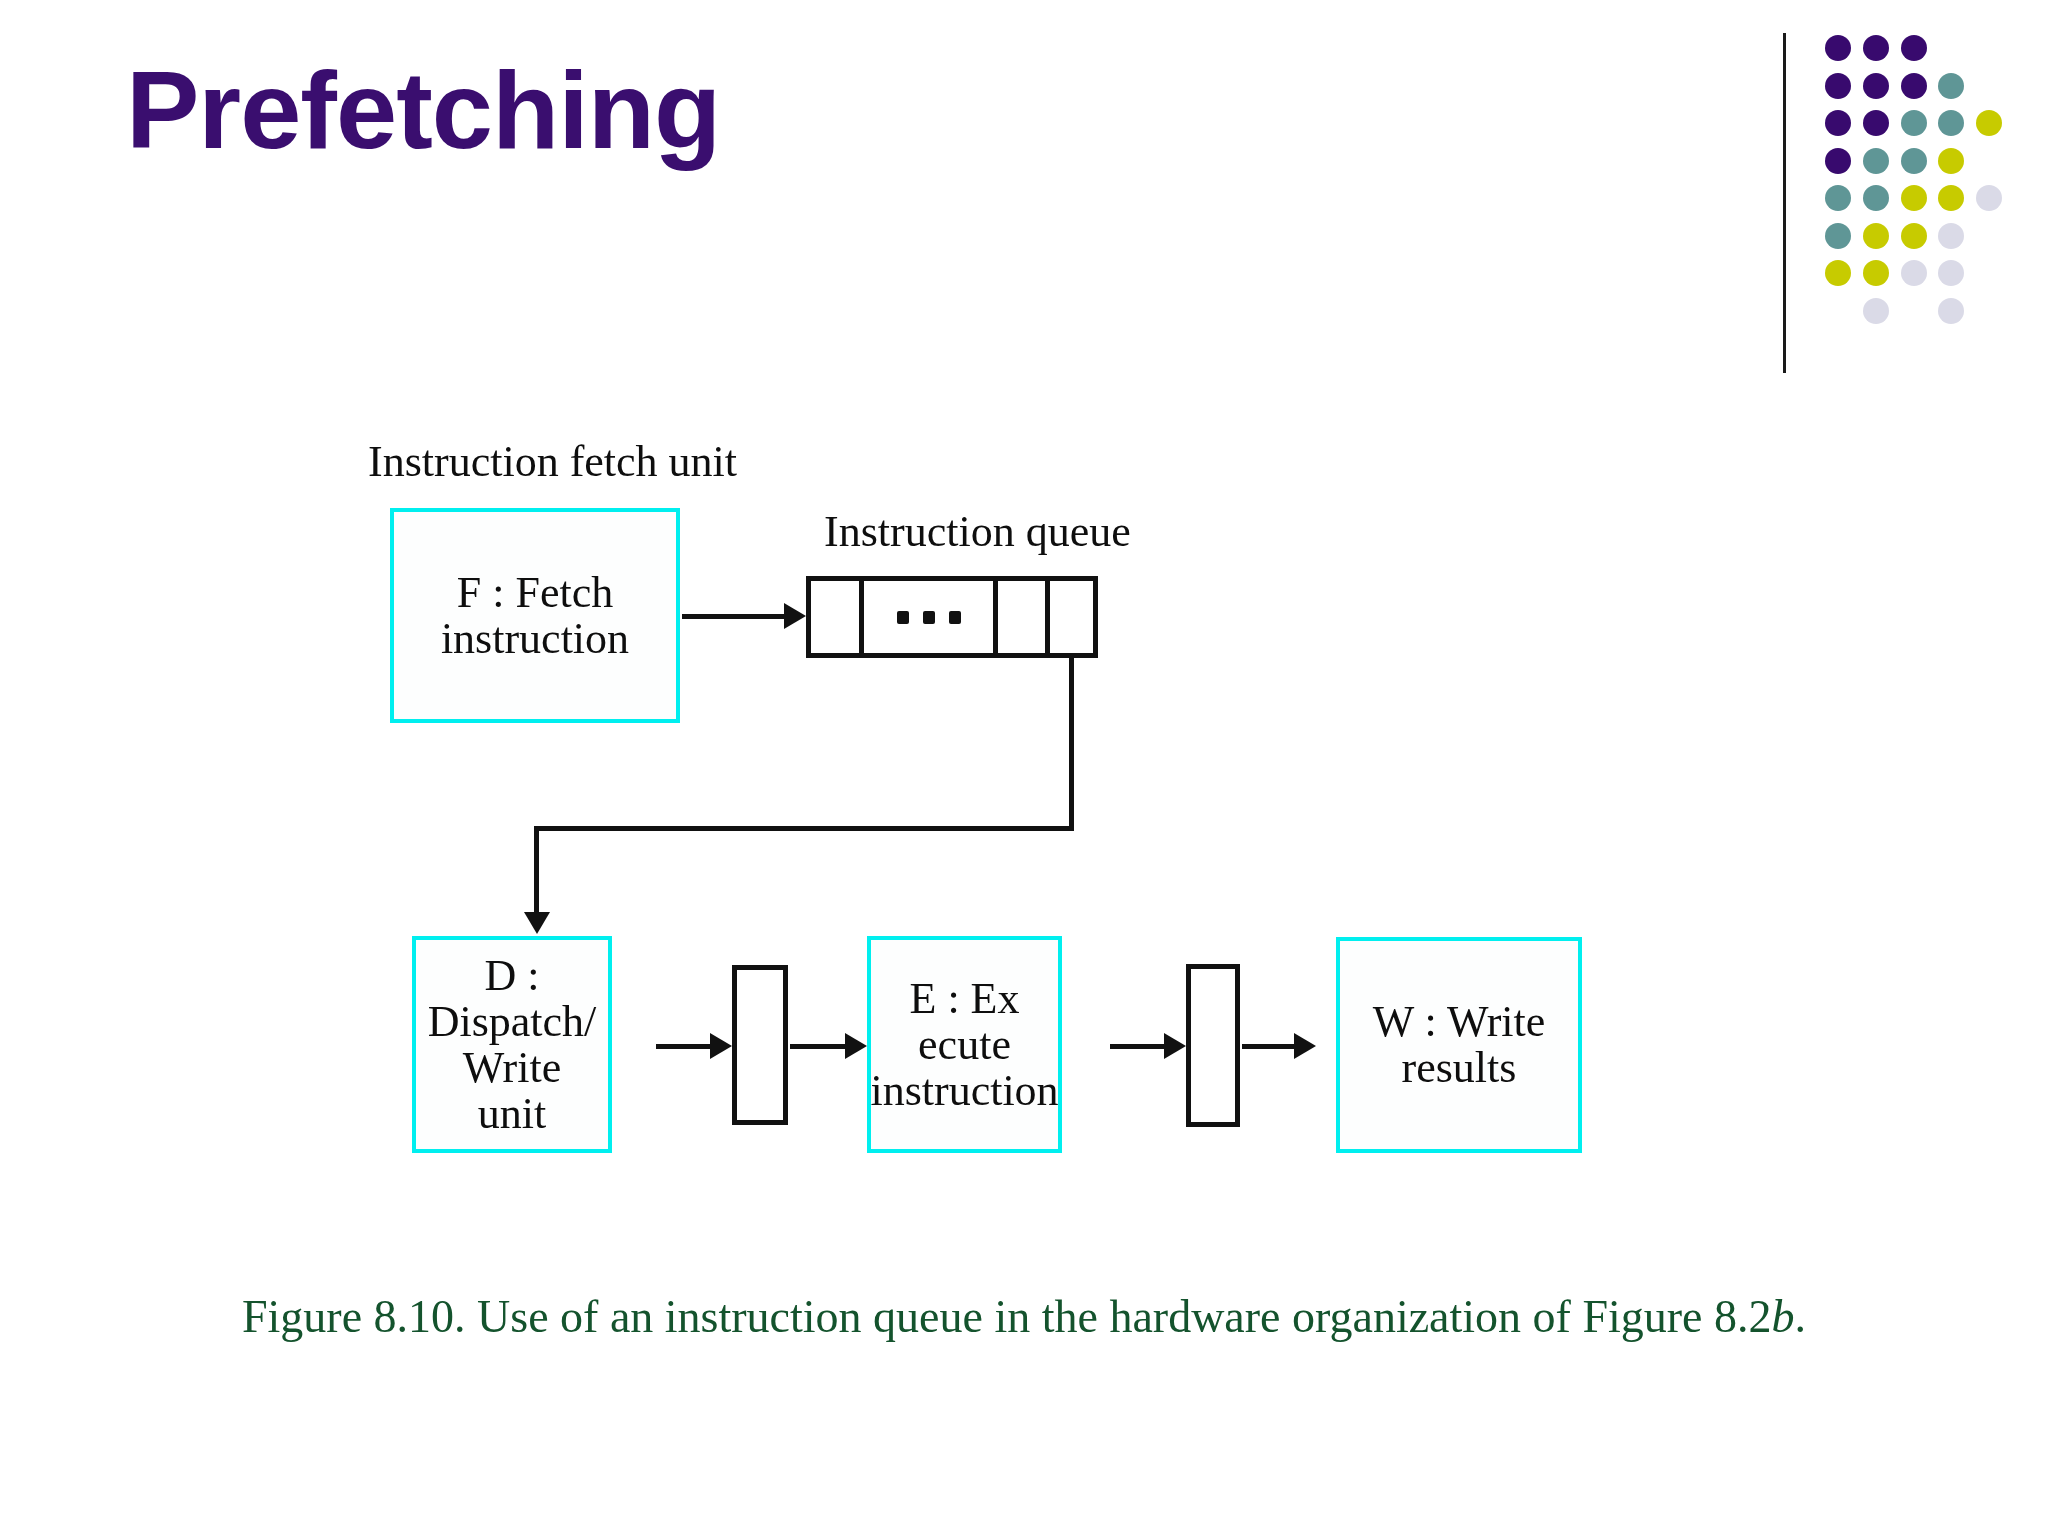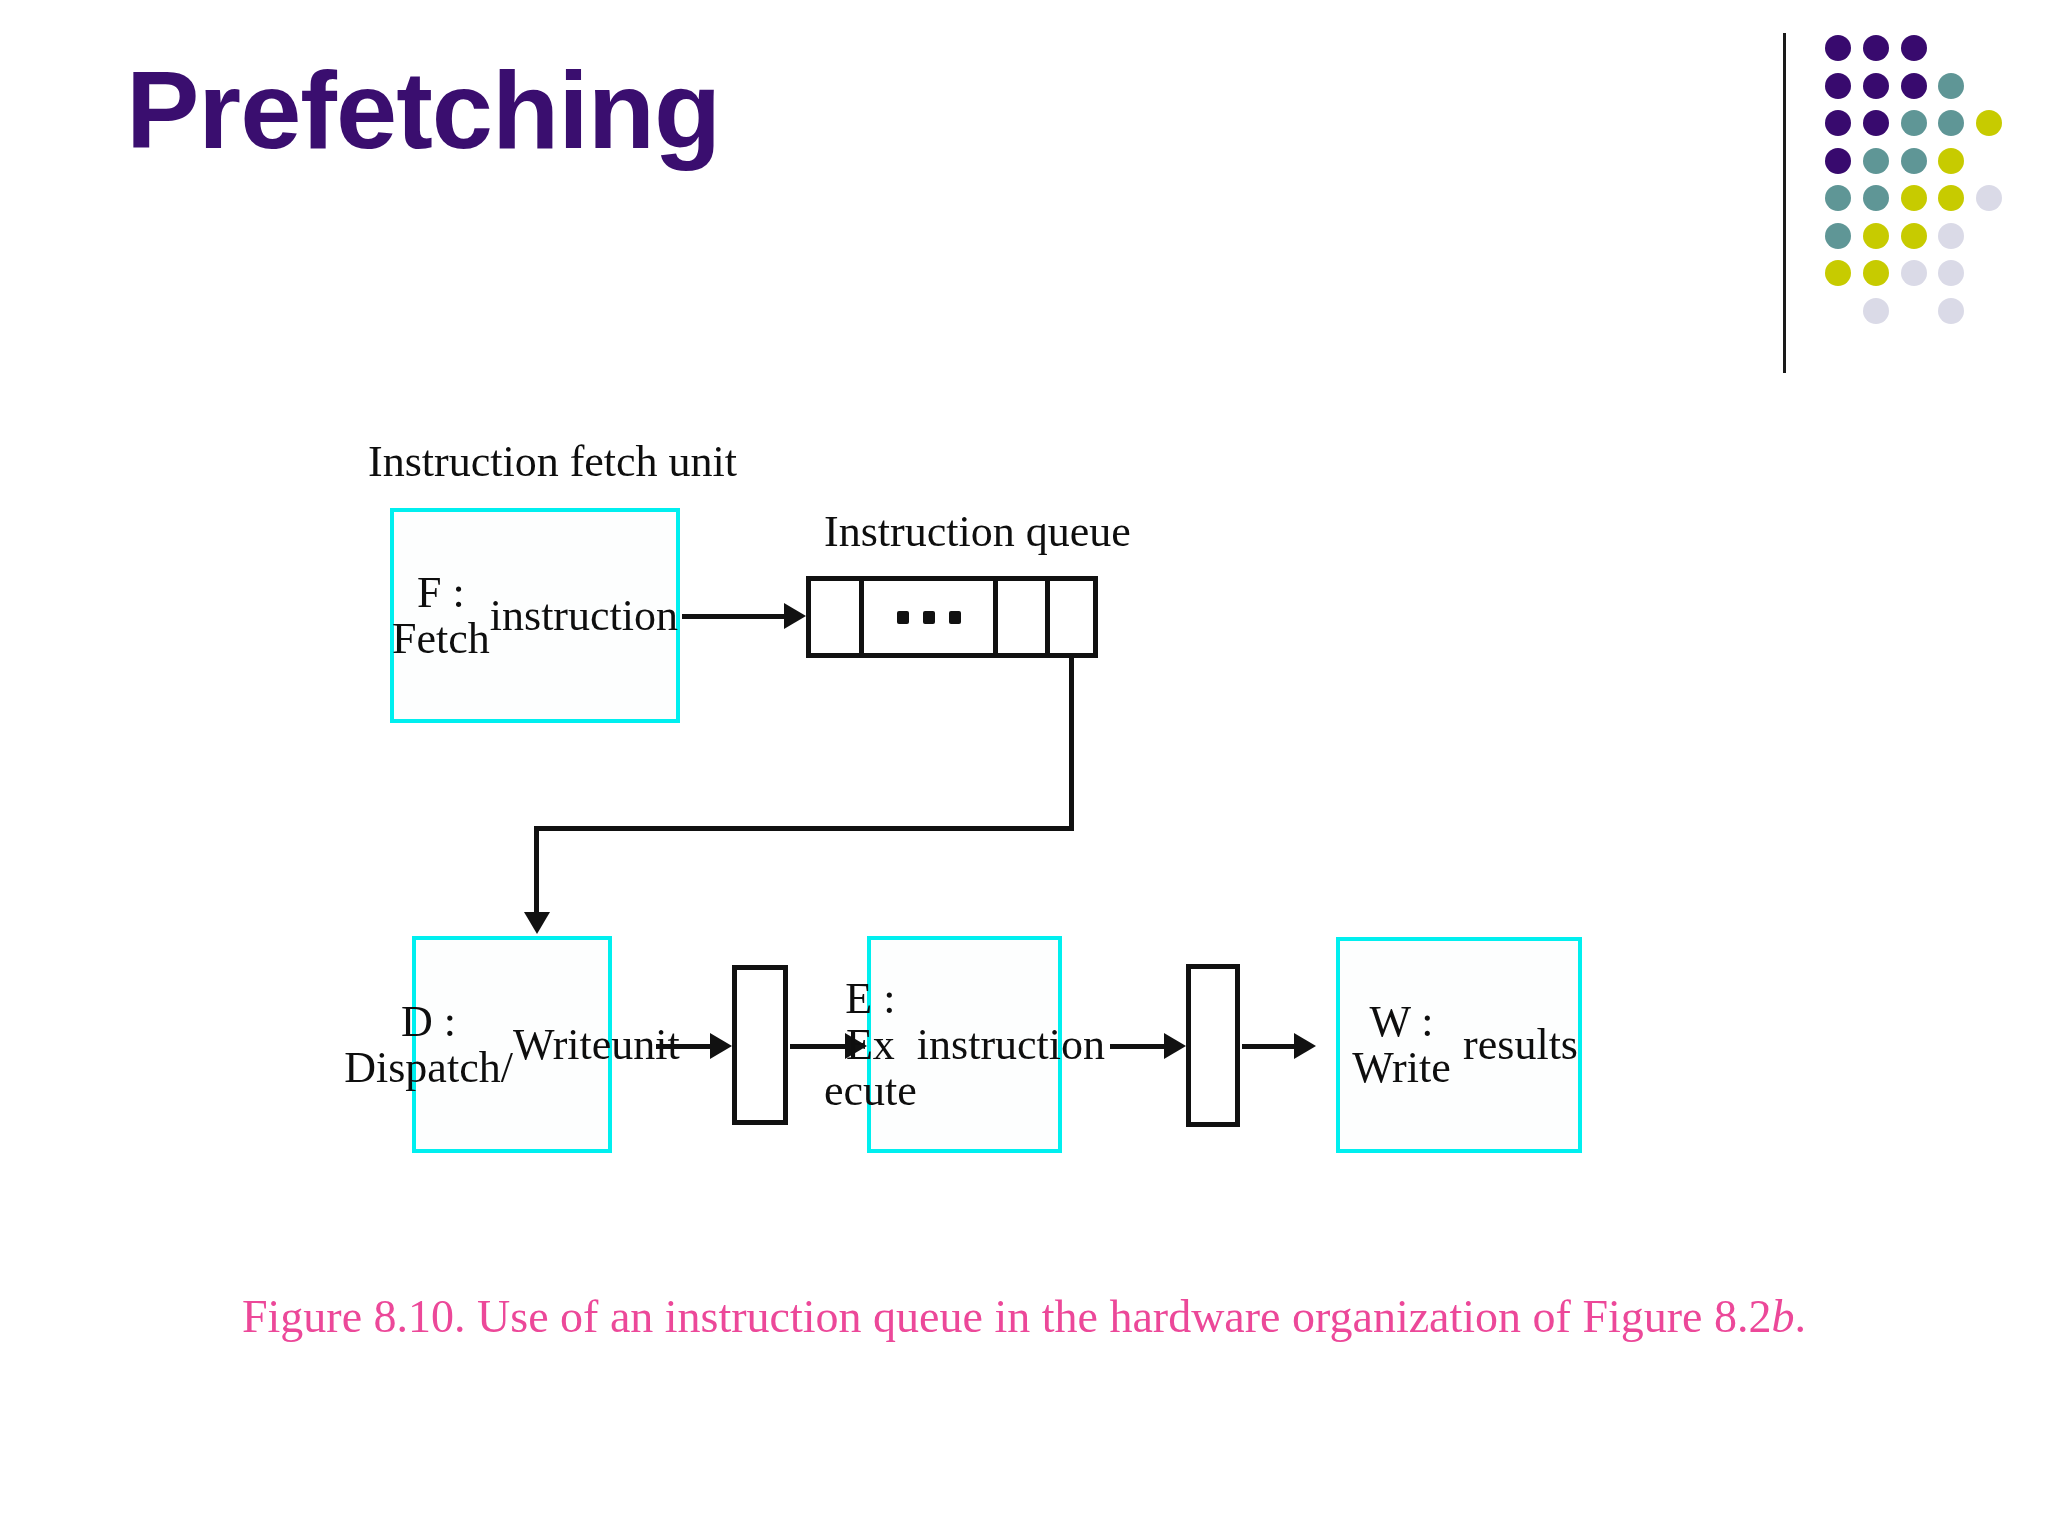--- a/index.html
+++ b/index.html
@@ -20,21 +20,21 @@
   
   .deco-line { position:absolute; left:1783px; top:33px; width:3px; height:340px; background:#1A1A1A; }
   .deco-dot  { position:absolute; width:26px; height:26px; border-radius:50%; }
 
   
   .diagram-label { position:absolute; font-size:44px; white-space:nowrap; color:#0E0E0E; }
 
   .unit-box {
     position:absolute; box-sizing:border-box;
     border:4px solid #00EFEF; background:#FDFEFE;
-    display:flex; flex-direction:row; justify-content:center; align-items:center;
+    display:flex; flex-direction:column; justify-content:center; align-items:center;
     text-align:center; font-size:44px; line-height:46px; color:#0E0E0E;
   }
 
   .latch-box {
     position:absolute; box-sizing:border-box;
     border:5px solid #111; background:#FFFFFF;
   }
 
   .queue-box {
     position:absolute; left:806px; top:576px; width:292px; height:82px;
@@ -49,21 +49,21 @@
   .hline { position:absolute; height:5px; background:#111; }
   .vline { position:absolute; width:5px;  background:#111; }
   .head-right { position:absolute; width:0; height:0;
     border-top:13px solid transparent; border-bottom:13px solid transparent; border-left:22px solid #111; }
   .head-down  { position:absolute; width:0; height:0;
     border-left:13px solid transparent; border-right:13px solid transparent; border-top:22px solid #111; }
 
   
   .caption {
     position:absolute; left:0; right:0; top:1290px;
-    text-align:center; font-size:46px; color:#ec4899; white-space:nowrap;
+    text-align:center; font-size:46px; color:#14532d; white-space:nowrap;
   }
   .caption .it { font-style:italic; }
 </style>
 </head>
 <body>
 
 <div class="slide">
 
   <div class="title" style="color: rgb(58, 14, 111);">
     <div>Prefetching</div>

